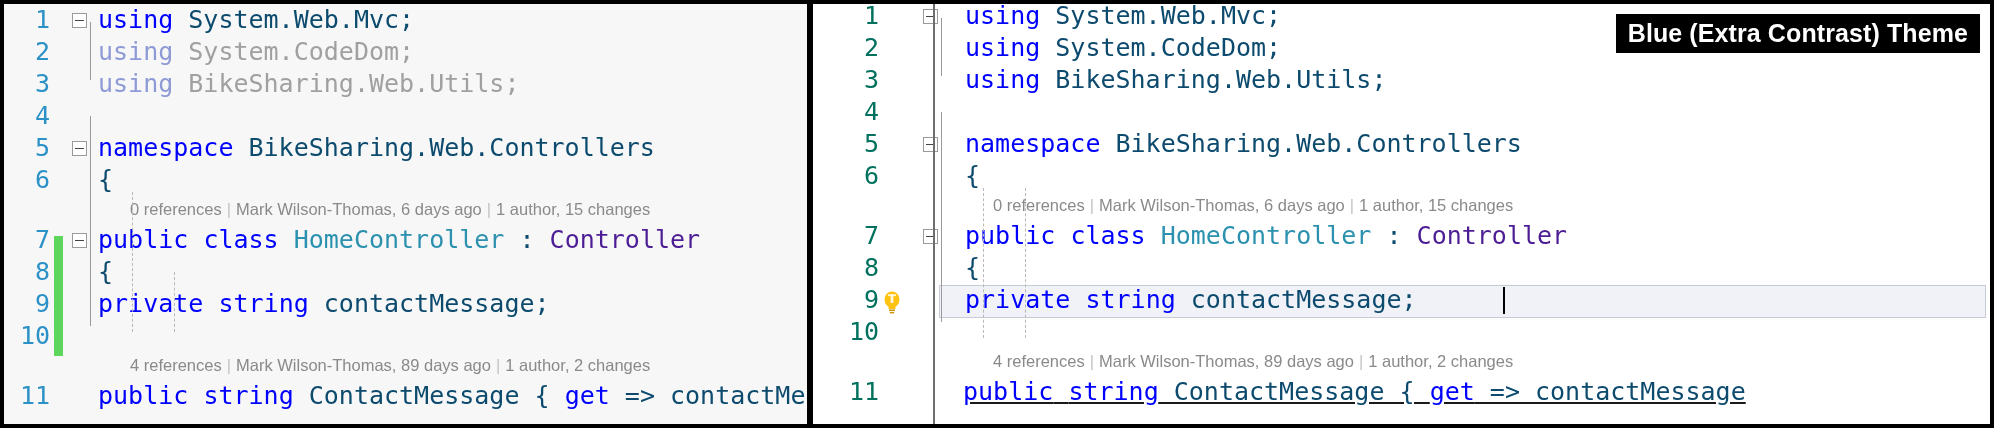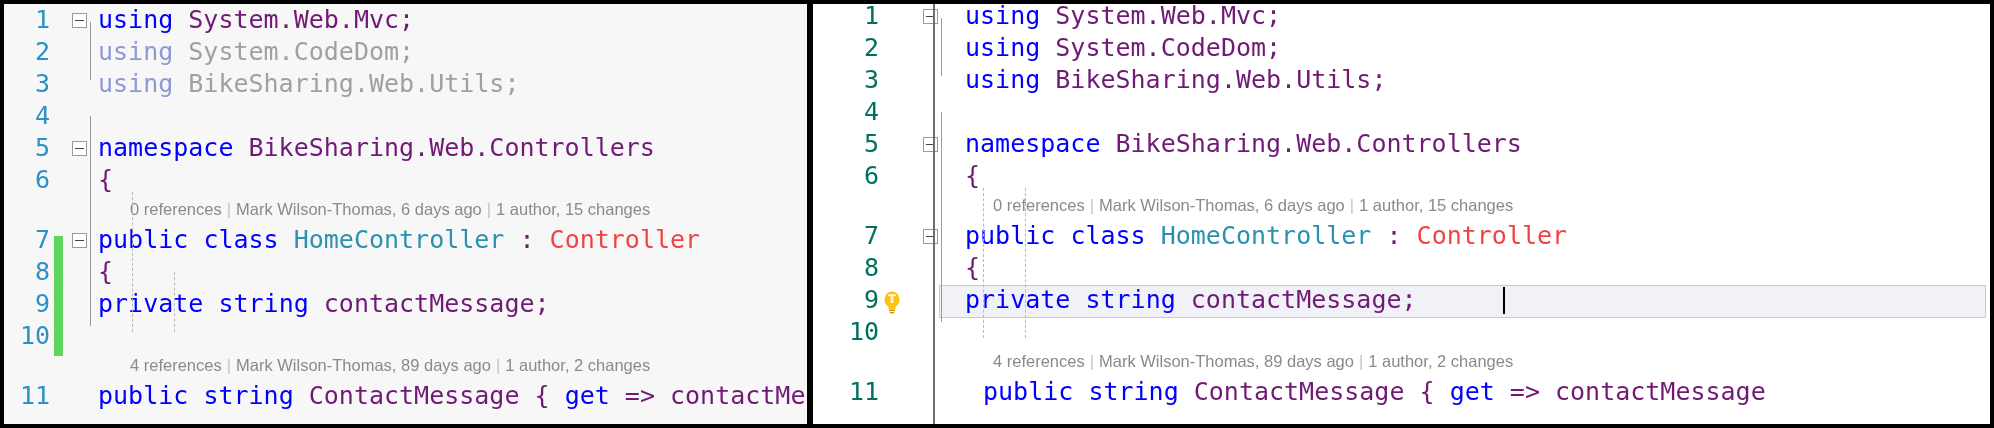--- a/index.html
+++ b/index.html
@@ -42,22 +42,22 @@
   .glyph-box::before{content:"";position:absolute;left:2px;right:2px;top:6px;height:1px;background:#444;}
 
   .code{flex:1 1 auto;white-space:pre;font-size:25px;line-height:30px;
         font-family:"DejaVu Sans Mono",monospace;color:#1a1a1a;}
 
   
   .kw{color:#0000ff;}
   .kw-dim{color:#8e9ad6;}
   .txt-dim{color:#a0a0a0;}
   .type{color:#2b91af;}
-  .type2{color:#ef4444;}
-  .plain{color:#701a75;}
+  .type2{color:#4c1d95;}
+  .plain{color:#0c4a6e;}
 
   
   .cl{font-family:"Liberation Sans",sans-serif;font-size:16.5px;line-height:20px;
       color:#8a8a8a;white-space:nowrap;}
   .cl .sep{color:#c3c3c3;padding:0 5px;}
 
   
   .guide{position:absolute;width:0;border-left:1px dashed #b8b8b8;}
   .guide-solid{position:absolute;width:0;border-left:1px solid #9a9a9a;}
 
@@ -157,20 +157,21 @@
         </div>
         <div class="guide-solid" style="left: 86px; top: 18px; height: 58px;"></div>
         <div class="guide-solid" style="left: 86px; top: 112px; height: 210px;"></div>
         <div class="guide" style="left: 128px; top: 188px; height: 140px;"></div>
         <div class="guide" style="left: 170px; top: 268px; height: 60px;"></div>
         <div class="changebar" style="left: 50px; top: 232px; height: 120px; background: rgb(94, 214, 94);"></div>
       </div>
   </div>
 
   <div class="panel panel-right">
+    <div class="badge badge-right">Blue (Extra Contrast) Theme</div>
     <div class="editor right" id="editor-right">
         <div class="curline" style="left: 126px; right: 4px; top: 281px; height: 31px; background: rgb(240, 242, 247); border-color: rgb(198, 203, 214);"></div>
         <div class="row" style="top: -4px;">
           <div class="gutter-num" style="margin-left: 20px;">1</div>
           <div class="bulbcell"></div>
           <div class="collapse" style="margin-left: 8px;">
             <span class="glyph-box"></span>
           </div>
           <div class="code" style="margin-left: 18px;"><span class="kw">using</span><span class="plain"> System.Web.Mvc;</span></div>
         </div>
@@ -246,21 +247,21 @@
           <div class="code" style="margin-left: 18px;"></div>
         </div>
         <div class="row codelens" style="top: 344px;">
           <div style="flex: 0 0 180px;"></div>
           <div class="cl"><span>4 references</span><span class="sep">|</span><span>Mark Wilson-Thomas, 89 days ago</span><span class="sep">|</span><span>1 author, 2 changes</span></div>
         </div>
         <div class="row" style="top: 372px;">
           <div class="gutter-num" style="margin-left: 20px;">11</div>
           <div class="bulbcell"></div>
           <div class="collapse" style="margin-left: 8px;"></div>
-          <div class="code" style="margin-left: 36px;"><span class="kw">public</span><span class="plain"> </span><span class="kw">string</span><span class="plain"> ContactMessage { </span><span class="kw">get</span><span class="plain"> =&gt; contactMessage</span></div>
+          <div class="code" style="margin-left: 16px; text-decoration: underline;"><span class="kw">public</span><span class="plain"> </span><span class="kw">string</span><span class="plain"> ContactMessage { </span><span class="kw">get</span><span class="plain"> =&gt; contactMessage</span></div>
         </div>
         <div class="guide-solid" style="left: 128px; top: 14px; height: 58px;"></div>
         <div class="guide-solid" style="left: 128px; top: 108px; height: 210px;"></div>
         <div class="guide" style="left: 170px; top: 184px; height: 150px;"></div>
         <div class="guide" style="left: 212px; top: 184px; height: 150px;"></div>
         <div class="marginline" style="left: 120px; top: 0px; height: 428px;"></div>
         <div class="caret" style="left: 690px; top: 283px; height: 27px;"></div>
       </div>
   </div>
 

